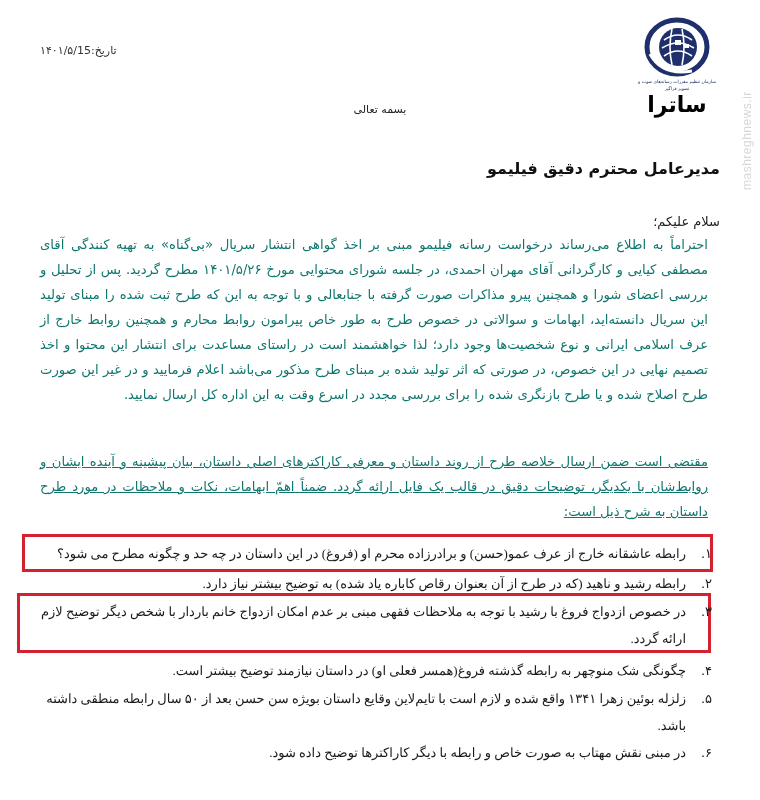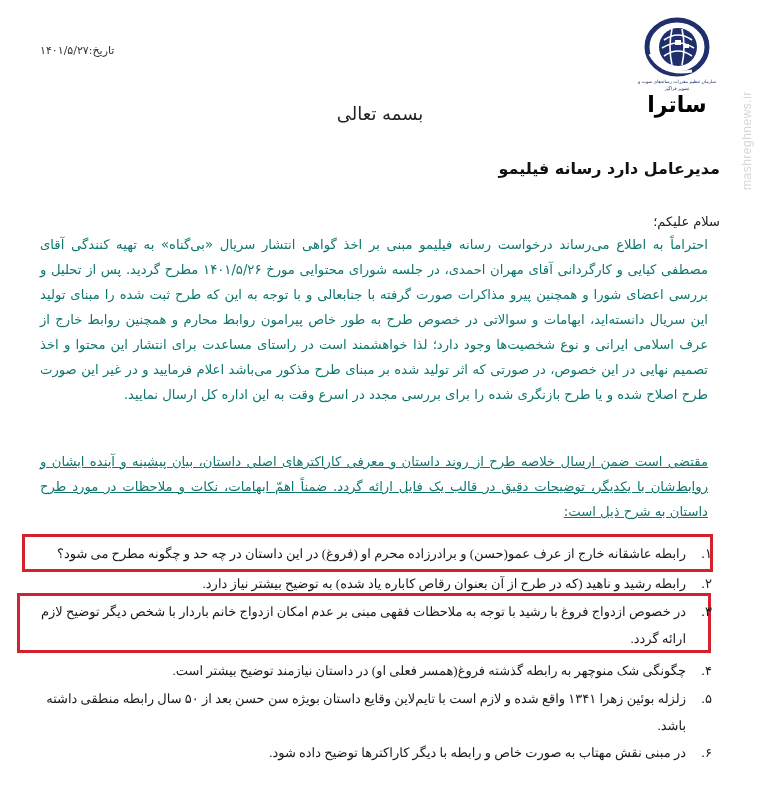--- a/index.html
+++ b/index.html
@@ -24,21 +24,21 @@
     font-family: "Liberation Sans", sans-serif;
   }
 
   .date {
     position: absolute; left: 40px; top: 44px; width: 140px;
     direction: rtl; text-align: left; font-size: 11px; color: #333;
   }
 
   .bismillah {
     position: absolute; left: 250px; top: 103px; width: 260px;
-    direction: rtl; text-align: center; font-size: 18px; color: #222;
+    direction: rtl; text-align: center; font-size: 11px; color: #222;
   }
 
   .addressee { position: absolute; right: 40px; top: 154px; direction: rtl; text-align: right; }
   .addr-line { font-size: 16px; font-weight: bold; line-height: 30px; color: #111; white-space: nowrap; }
 
   .salutation {
     position: absolute; right: 40px; top: 212px; direction: rtl;
     font-size: 13px; line-height: 20px; color: #222;
   }
 
@@ -78,27 +78,27 @@
       <rect x="42" y="28" width="5" height="4" fill="#ffffff"></rect>
       <path d="M8 38 Q20 60 50 55" stroke="#ffffff" stroke-width="3" fill="none"></path>
     </svg>
     <div class="logo-org">سازمان تنظیم مقررات رسانه‌های صوت و تصویر فراگیر</div>
     <div class="logo-name">ساترا</div>
   </div>
 
   <div class="watermark">mashreghnews.ir</div>
 
   <div class="date">
-    <span>تاریخ:</span><span>۱۴۰۱/۵/۲۷</span>
+    <span>تاریخ:</span><span>۱۴۰۱/۵/15</span>
   </div>
 
   <div class="bismillah">بسمه تعالی</div>
 
   <div class="addressee">
-    <div class="addr-line">مدیرعامل دارد رسانه فیلیمو</div>
+    <div class="addr-line">مدیرعامل محترم دقیق فیلیمو</div>
   </div>
 
   <div class="salutation">سلام علیکم؛</div>
 
   <div class="para para1">احتراماً به اطلاع می‌رساند درخواست رسانه فیلیمو مبنی بر اخذ گواهی انتشار سریال «بی‌گناه» به تهیه کنندگی آقای مصطفی کیایی و کارگردانی آقای مهران احمدی، در جلسه شورای محتوایی مورخ ۱۴۰۱/۵/۲۶ مطرح گردید. پس از تحلیل و بررسی اعضای شورا و همچنین پیرو مذاکرات صورت گرفته با جنابعالی و با توجه به این که طرح ثبت شده را مبنای تولید این سریال دانسته‌اید، ابهامات و سوالاتی در خصوص طرح به طور خاص پیرامون روابط محارم و همچنین روابط خارج از عرف اسلامی ایرانی و نوع شخصیت‌ها وجود دارد؛ لذا خواهشمند است در راستای مساعدت برای انتشار این محتوا و اخذ تصمیم نهایی در این خصوص، در صورتی که اثر تولید شده بر مبنای طرح مذکور می‌باشد اعلام فرمایید و در غیر این صورت طرح اصلاح شده و یا طرح بازنگری شده را برای بررسی مجدد در اسرع وقت به این اداره کل ارسال نمایید.</div>
   <div class="para para2">مقتضی است ضمن ارسال خلاصه طرح از روند داستان و معرفی کاراکترهای اصلی داستان، بیان پیشینه و آینده ایشان و روابط‌شان با یکدیگر، توضیحات دقیق در قالب یک فایل ارائه گردد. ضمناً اهمّ ابهامات، نکات و ملاحظات در مورد طرح داستان به شرح ذیل است:</div>
 
   <div class="highlight-box" style="left:22px; top:534px; width:691px; height:38px;"></div>
   <div class="highlight-box" style="left:17px; top:593px; width:694px; height:60px;"></div>
 

